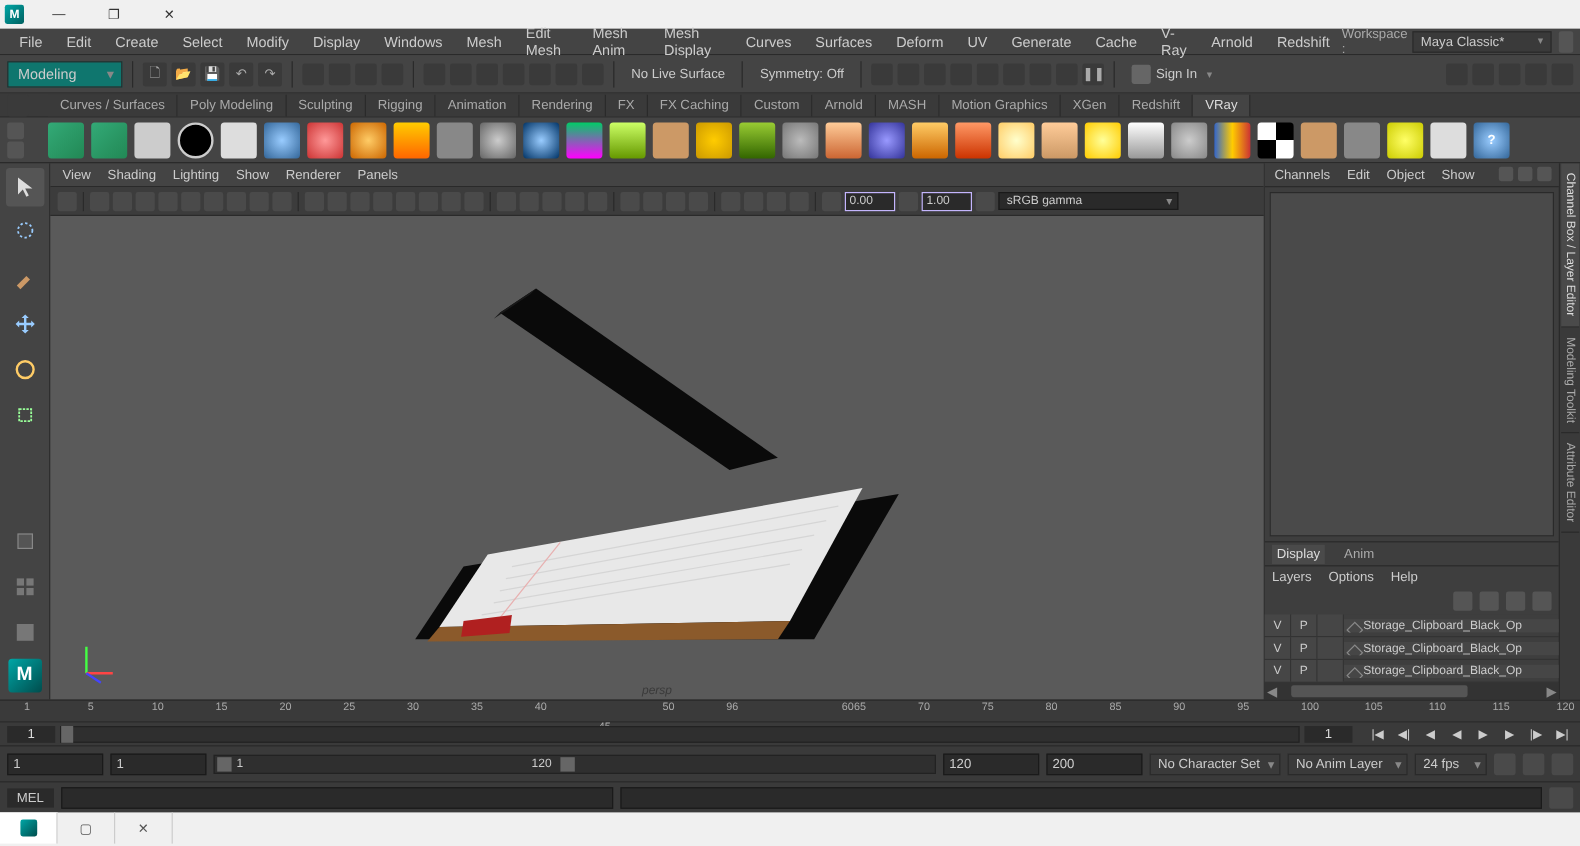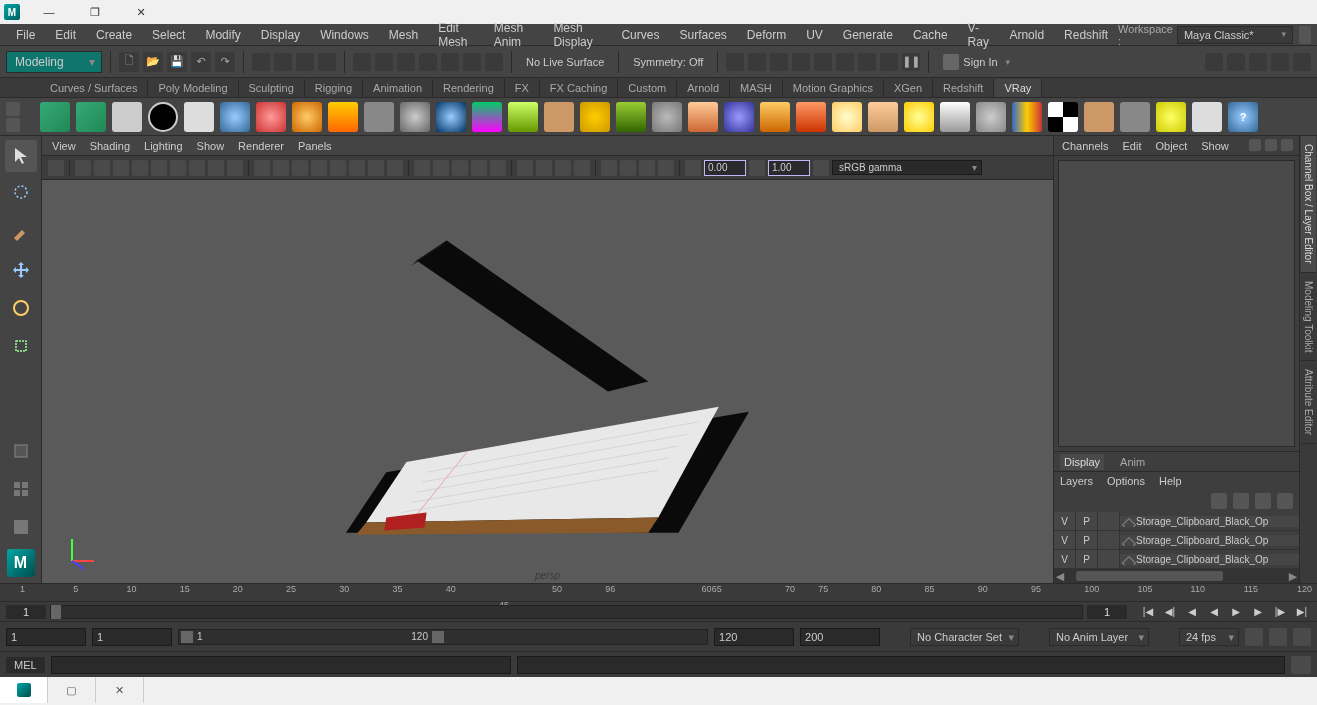--- a/index.html
+++ b/index.html
@@ -106,21 +106,21 @@
 .timeslider .pbtns{display:flex;gap:4px;margin-left:8px;}
 .timeslider .pbtns .pb{width:18px;height:16px;color:#ccc;display:flex;align-items:center;justify-content:center;font-size:10px;}
 
 .rangebar{height:30px;background:#3a3a3a;display:flex;align-items:center;padding:0 6px;gap:6px;border-top:1px solid #2a2a2a;}
 .rangebar input{background:#2a2a2a;border:1px solid #1a1a1a;color:#ccc;width:80px;height:18px;font-size:11px;padding:0 4px;}
 .rangebar .rtrack{flex:1;height:16px;background:#2f2f2f;border:1px solid #222;position:relative;}
 .rangebar .rtrack .h1{position:absolute;left:2px;top:1px;width:12px;height:12px;background:#666;}
 .rangebar .rtrack .h2{position:absolute;left:48%;top:1px;width:12px;height:12px;background:#666;}
 .rangebar .rtrack .lab{position:absolute;left:18px;top:1px;color:#ccc;font-size:10px;}
 .rangebar .rtrack .lab2{position:absolute;left:44%;top:1px;color:#ccc;font-size:10px;}
-.rangebar .dd{background:#3a3a3a;border:1px solid #2a2a2a;padding:2px 16px 2px 6px;color:#ccc;font-size:11px;position:relative;min-width:100px;margin-left:24px;}
+.rangebar .dd{background:#3a3a3a;border:1px solid #2a2a2a;padding:2px 16px 2px 6px;color:#ccc;font-size:11px;position:relative;min-width:100px;}
 .rangebar .dd:after{content:"▾";position:absolute;right:4px;color:#888;}
 .rangebar .ric2{width:18px;height:18px;background:#4a4a4a;border-radius:2px;}
 
 .cmdline{height:26px;background:#3a3a3a;display:flex;align-items:center;padding:0 6px;gap:6px;border-top:1px solid #2a2a2a;}
 .cmdline .mel{background:#2a2a2a;padding:2px 8px;color:#ccc;font-size:11px;}
 .cmdline .inp{flex:0 0 460px;height:18px;background:#2a2a2a;border:1px solid #1a1a1a;}
 .cmdline .out{flex:1;height:18px;background:#2a2a2a;border:1px solid #1a1a1a;}
 .cmdline .endic{width:20px;height:18px;background:#4a4a4a;border-radius:2px;}
 
 .taskbar{height:28px;background:#f0f0f0;display:flex;align-items:flex-start;}
@@ -492,21 +492,21 @@
       <div class="tick" style="left: 16.6667%;">20</div>
       <div class="tick" style="left: 20.8333%;">25</div>
       <div class="tick" style="left: 25%;">30</div>
       <div class="tick" style="left: 29.1667%;">35</div>
       <div class="tick" style="left: 33.3333%;">40</div>
       <div class="tick" style="left: 37.5%; margin-top: 16px;">45</div>
       <div class="tick" style="left: 41.6667%;">50</div>
       <div class="tick" style="left: 45.8333%;">96</div>
       <div class="tick" style="left: 50%; margin-left: 43px;">60</div>
       <div class="tick" style="left: 54.1667%;">65</div>
-      <div class="tick" style="left: 58.3333%; margin-left: 20px;">70</div>
+      <div class="tick" style="left: 58.3333%;">70</div>
       <div class="tick" style="left: 62.5%;">75</div>
       <div class="tick" style="left: 66.6667%;">80</div>
       <div class="tick" style="left: 70.8333%;">85</div>
       <div class="tick" style="left: 75%;">90</div>
       <div class="tick" style="left: 79.1667%;">95</div>
       <div class="tick" style="left: 83.3333%;">100</div>
       <div class="tick" style="left: 87.5%;">105</div>
       <div class="tick" style="left: 91.6667%;">110</div>
       <div class="tick" style="left: 95.8333%;">115</div>
       <div class="tick" style="left: 100%;">120</div>

